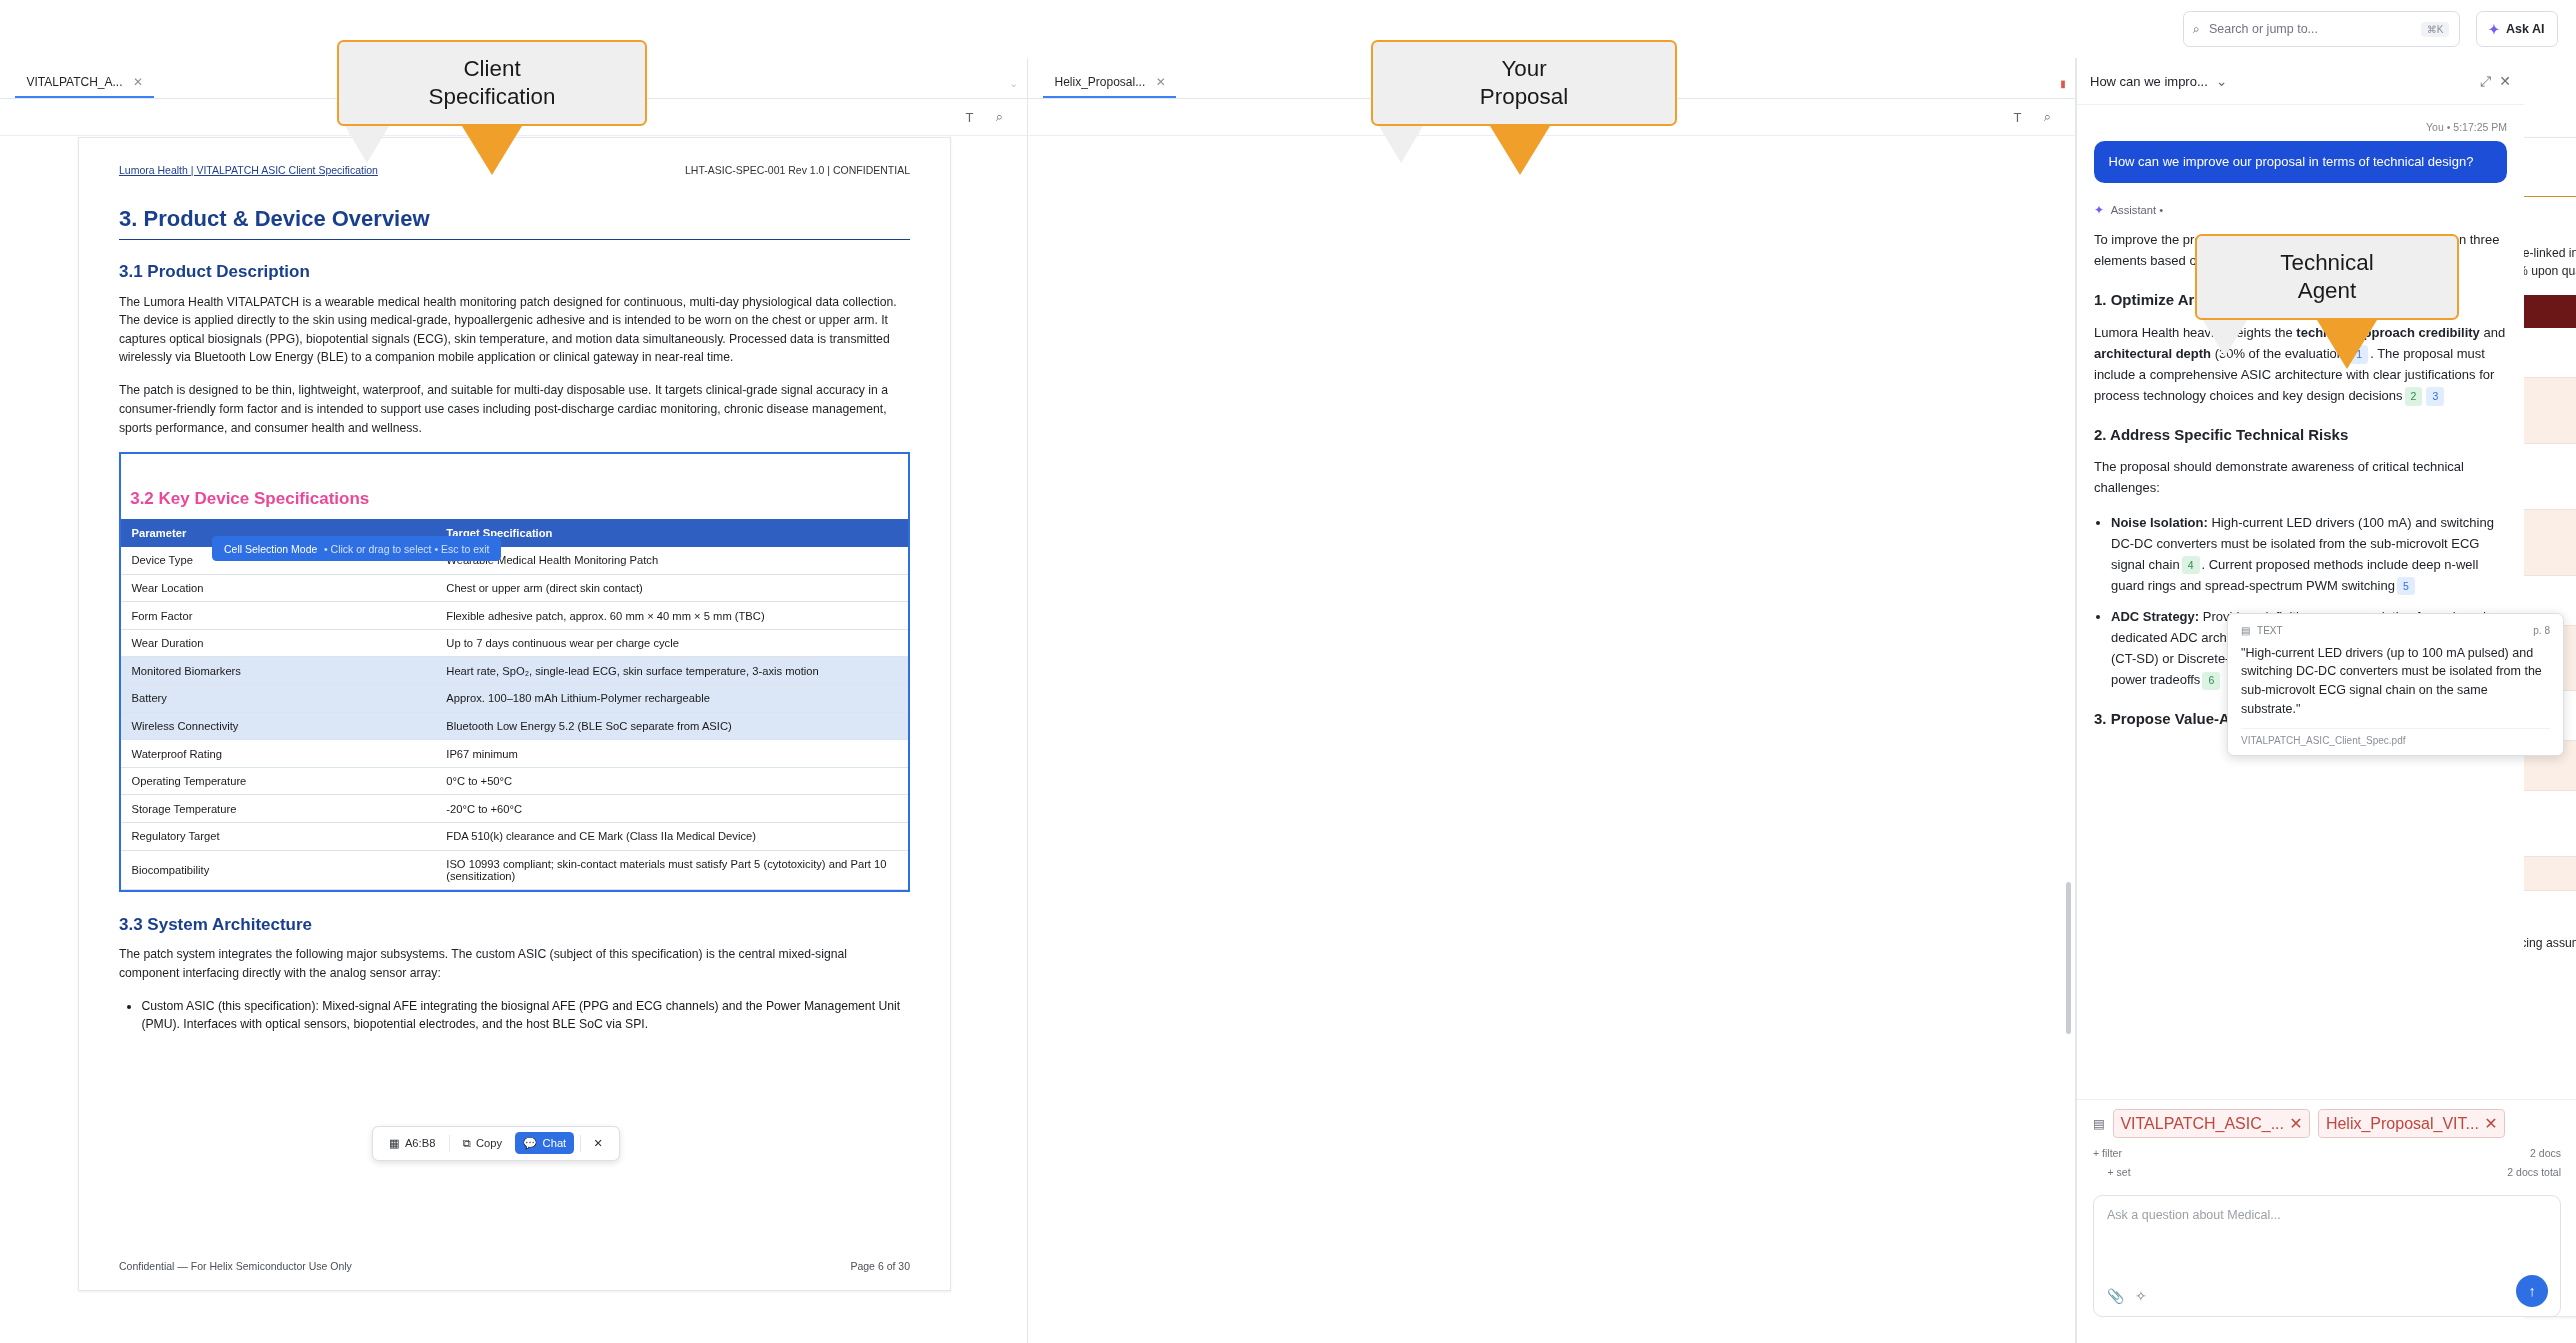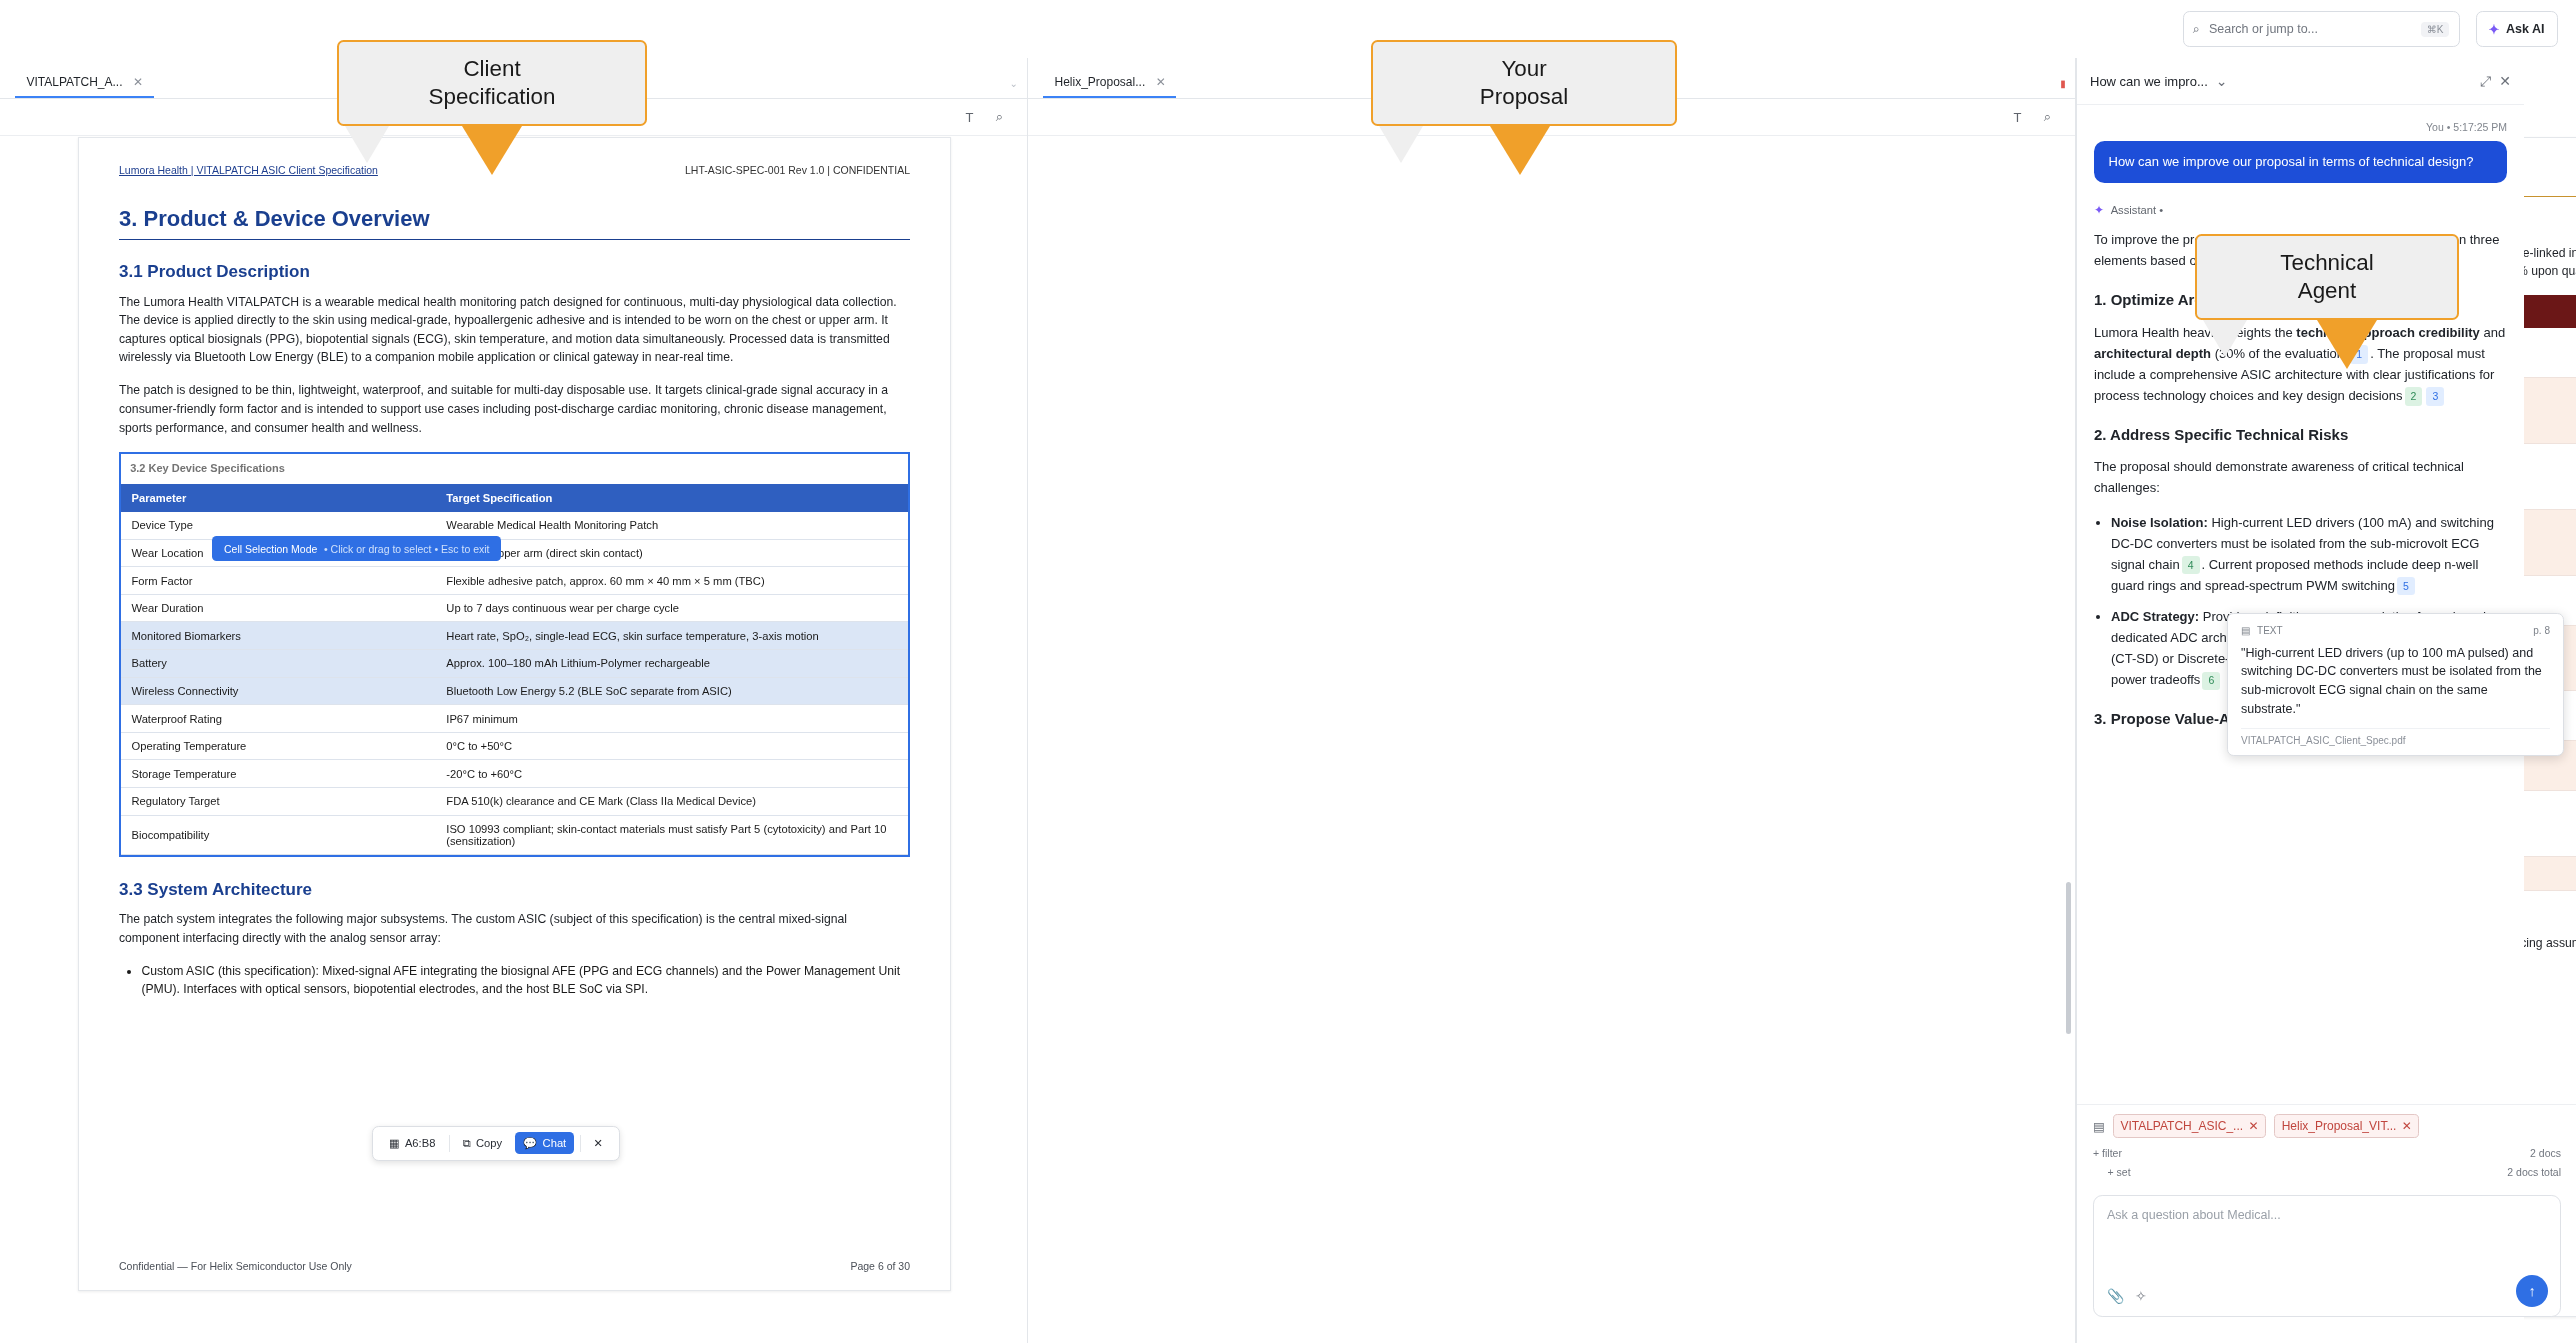--- a/index.html
+++ b/index.html
@@ -81,21 +81,21 @@
   h2.sec {
     font-size: 22px; color: #1a3f8f; font-weight: 700; margin-bottom: 6.6px;
   }
   .rule { height: 1.3px; background: #1a3f8f; margin: 5.3px 0 22.4px; }
   h3.sub { font-size: 17px; color: #1a3f8f; font-weight: 700; margin: 22.4px 0 10.5px; }
   p.body { font-size: 12.2px; line-height: 1.52; margin-bottom: 14.5px; color: #1d2025; }
 
   
   .spec-wrap { border: 2px solid #2f6fe4; padding: 0; margin-top: 4px; }
   .spec-title {
-    font-size: 11px; color: #737373; font-weight: 700; padding: 8px 9.2px 10.5px;
+    font-size: 17px; color: #ec4899; font-weight: 700; padding: 8px 9.2px 10.5px; margin-top: 27px;
   }
   table.spec { border-collapse: collapse; width: 100%; font-size: 11.2px; }
   table.spec th {
     background: #2f5fc0; color: #fff; text-align: left; padding: 8px 10.5px; font-weight: 700;
   }
   table.spec td { padding: 7.3px 10.5px; border-bottom: 0.7px solid #dde3ec; }
   table.spec tr.alt td { background: #dbe6f6; }
   table.spec td.p { width: 40%; }
 
   .cell-mode-pill {
@@ -186,21 +186,21 @@
   .tooltip .tt-body { font-size: 12.5px; line-height: 1.5; color: #20242a; margin-bottom: 9.2px; }
   .tooltip .tt-src { font-size: 10px; color: #8b9099; border-top: 0.7px solid #eff1f4; padding-top: 6.6px; }
 
   .docchips {
     position: absolute; left: 0; bottom: 165px; width: 500px;
     padding: 9.2px 16px 0; border-top: 0.7px solid #edeff2;
   }
   .chiprow { display: flex; align-items: center; gap: 8px; flex-wrap: wrap; }
   .chip-doc {
     display: flex; align-items: center; gap: 5.3px; border: 0.7px solid #e3c7c5;
-    background: #fdf2f1; color: #c0463e; border-radius: 4.6px; padding: 4px 6.6px; font-size: 12px;
+    background: #fdf2f1; color: #c0463e; border-radius: 4.6px; padding: 4px 6.6px; font-size: 16px;
   }
   .filterrow {
     display: flex; align-items: center; font-size: 10.5px; color: #71767f; margin-top: 9.2px;
   }
   .filterrow .r { margin-left: auto; }
   .setrow { display: flex; align-items: center; font-size: 10.5px; color: #71767f; margin-top: 6.6px; padding-left: 14.5px; }
   .setrow .r { margin-left: auto; }
 
   .composer {
     position: absolute; left: 16px; bottom: 26px; width: 468px; height: 122px;

